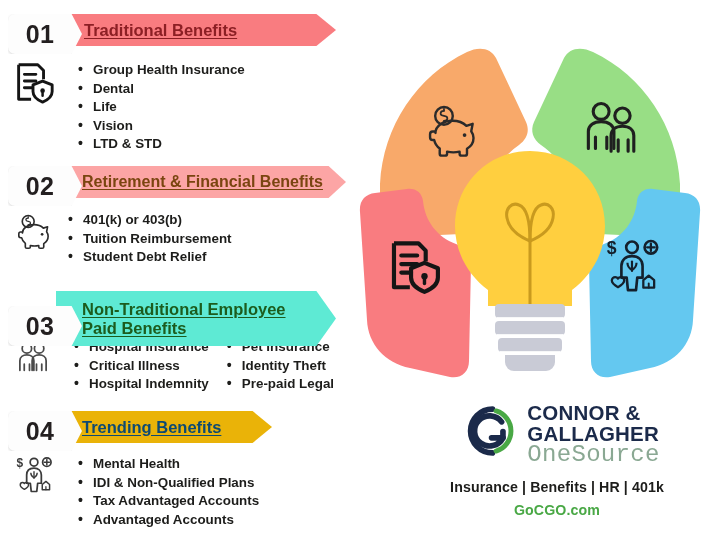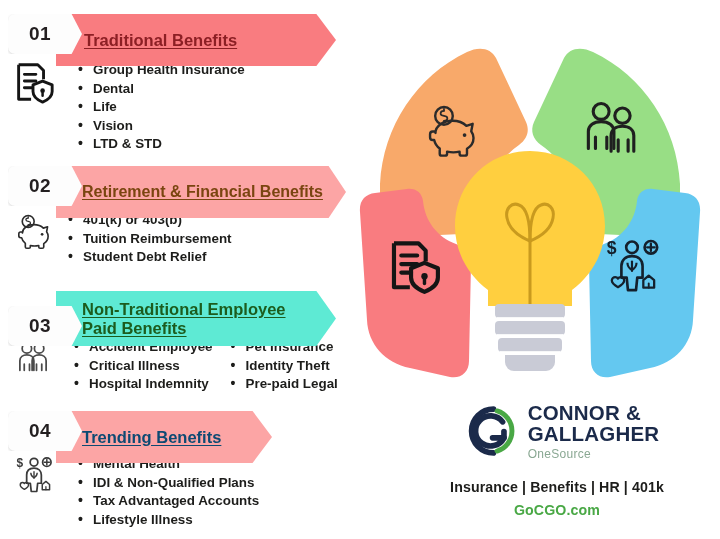--- a/index.html
+++ b/index.html
@@ -22,27 +22,27 @@
     position:absolute;left:8px;top:0;
     width:74px;height:40px;
     background:#fdfdfd;
     border-radius:7px;
     box-shadow:0 1px 3px rgba(0,0,0,.16);
     clip-path:polygon(0 0, 86% 0, 100% 50%, 86% 100%, 0 100%);
     z-index:4;
     display:flex;align-items:center;justify-content:center;
   }
   .badge span{
-    font-size:19px;font-weight:bold;color:#231f20;
+    font-size:25px;font-weight:bold;color:#231f20;
     letter-spacing:.4px;padding-right:10px;
   }
 
   
   .banner{
-    position:absolute;top:0;height:52px;
+    position:absolute;top:0;height:32px;
     display:flex;align-items:center;
     z-index:2;
   }
   .banner .btxt{
     font-size:16.5px;font-weight:bold;
     text-decoration:underline;
     text-underline-offset:2px;
     line-height:1.12;
     white-space:nowrap;
   }
@@ -79,21 +79,21 @@
 
   
   .logo{position:absolute;left:404px;top:400px;width:306px;height:135px;}
   .logo-row{display:flex;align-items:center;justify-content:center;gap:7px;}
   .logo-txt{line-height:1;}
   .logo-l1,.logo-l2{
     font-size:20.5px;font-weight:bold;color:#1b2a4a;
     letter-spacing:.2px;line-height:21px;
   }
   .logo-l3{
-    font-size:12px;color:#8aa893;letter-spacing:.3px;line-height:21px;
+    font-size:24px;color:#8aa893;letter-spacing:.3px;line-height:21px;font-family:Liberation Mono, monospace;
   }
   .tagline{
     margin-top:13px;text-align:center;
     font-size:14.2px;font-weight:bold;color:#1d1d1b;letter-spacing:.1px;
   }
   .weburl{
     margin-top:7px;text-align:center;
     font-size:14.2px;font-weight:bold;color:#49a845;letter-spacing:.1px;
   }
 </style>
@@ -173,34 +173,34 @@
         <svg viewBox="0 0 48 48" width="42" height="42" fill="none" stroke="#4a4a4a" stroke-width="2">
           <circle cx="17" cy="13" r="5.4"></circle>
           <circle cx="31" cy="13" r="5.4"></circle>
           <path d="M9 38V27c0-4.2 3.6-6.6 8-6.6s8 2.4 8 6.6v11" stroke-linecap="round" stroke-linejoin="round"></path>
           <path d="M23 38V27c0-4.2 3.6-6.6 8-6.6s8 2.4 8 6.6v11" stroke-linecap="round" stroke-linejoin="round"></path>
           <path d="M14 31v7M20 31v7M28 31v7M34 31v7" stroke-linecap="round"></path>
         </svg>
       </div>
       <div class="cols" style="left:74px;top:3px;">
         <ul class="bul">
-          <li>Accident Employee</li>
+          <li>Hospital Insurance</li>
           <li>Critical Illness</li>
           <li>Hospital Indemnity</li>
         </ul>
         <ul class="bul">
           <li>Pet Insurance</li>
           <li>Identity Theft</li>
           <li>Pre-paid Legal</li>
         </ul>
       </div>
     </div>
 
     <div class="section" style="top:411px;">
-      <div class="banner" style="left:56px;width:216px;background:#fca5a5;clip-path:polygon(0 0,91% 0,100% 50%,91% 100%,0 100%);padding-left:26px;box-sizing:border-box;">
+      <div class="banner" style="left:56px;width:216px;background:#eab308;clip-path:polygon(0 0,91% 0,100% 50%,91% 100%,0 100%);padding-left:26px;box-sizing:border-box;">
         <div class="btxt" style="color:#0d4a73;">Trending Benefits</div>
       </div>
       <div class="badge">
         <span>04</span>
       </div>
     </div>
 
     <div class="body" style="top:453px;">
       <div class="rowicon" style="left:12px;top:0px;">
         <svg viewBox="0 0 48 48" width="44" height="44" fill="none" stroke="#3a3a3a" stroke-width="1.9">
@@ -213,21 +213,21 @@
           <path d="M20.5 21.5c0 2.6 1.6 4.4 3.5 5.5 1.9-1.1 3.5-2.9 3.5-5.5" stroke-width="1.5" stroke-linejoin="round"></path>
           <path d="M9 34.8c0-1.5 1.2-2.6 2.5-2.6 .9 0 1.6.5 2 1.1 .4-.6 1.1-1.1 2-1.1 1.3 0 2.5 1.1 2.5 2.6 0 2.4-4.5 4.8-4.5 4.8S9 37.2 9 34.8z" stroke-width="1.6" stroke-linejoin="round"></path>
           <path d="M33 40v-5.6l4-3.4 4 3.4V40z" stroke-width="1.6" stroke-linejoin="round"></path>
           <path d="M37 40v-3.2" stroke-width="1.4" stroke-linecap="round"></path>
         </svg>
       </div>
       <ul class="bul" style="position:absolute;left:78px;top:2px;">
         <li>Mental Health</li>
         <li>IDI &amp; Non-Qualified Plans</li>
         <li>Tax Advantaged Accounts</li>
-        <li>Lifestyle Illness</li>
+        <li>Advantaged Accounts</li>
       </ul>
     </div>
 
   </div>
 
   <div class="bulbwrap">
     <svg viewBox="0 0 350 345" width="350" height="345">
 
       <g>
         <path d="M25 146 C28 88 62 38 112 14 C124 8 136 10 141 20 L171 84 C175 93 172 101 164 107 C140 124 125 152 122 180 C121 189 115 195 106 196 L42 199 C31 200 24 191 25 179 Z" fill="#F8A96A"></path>

